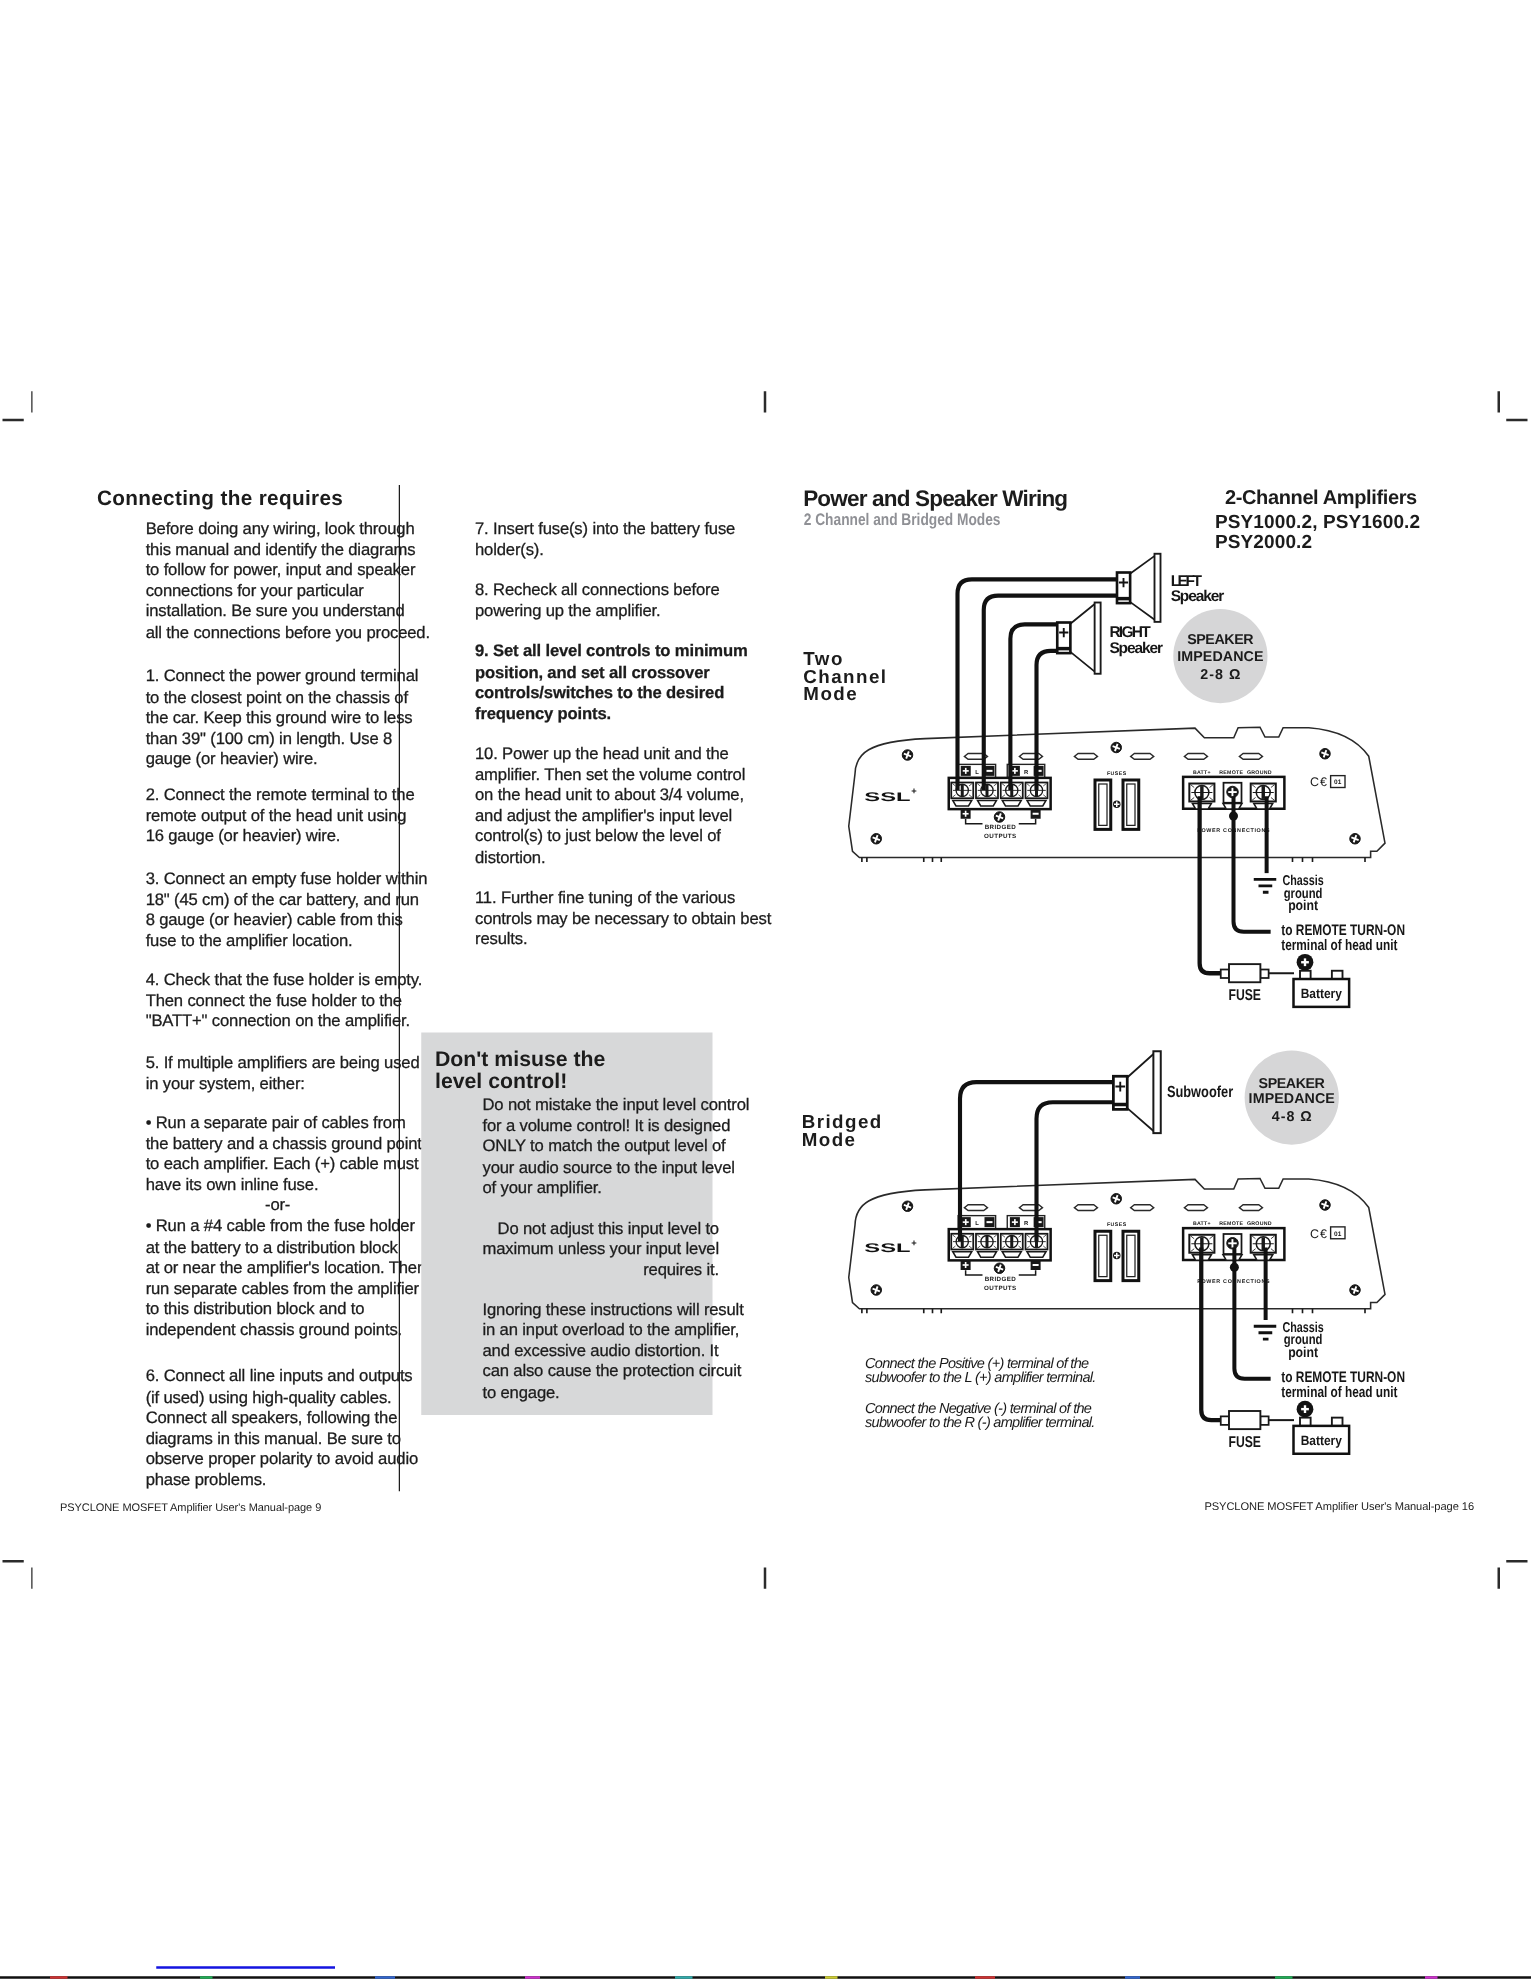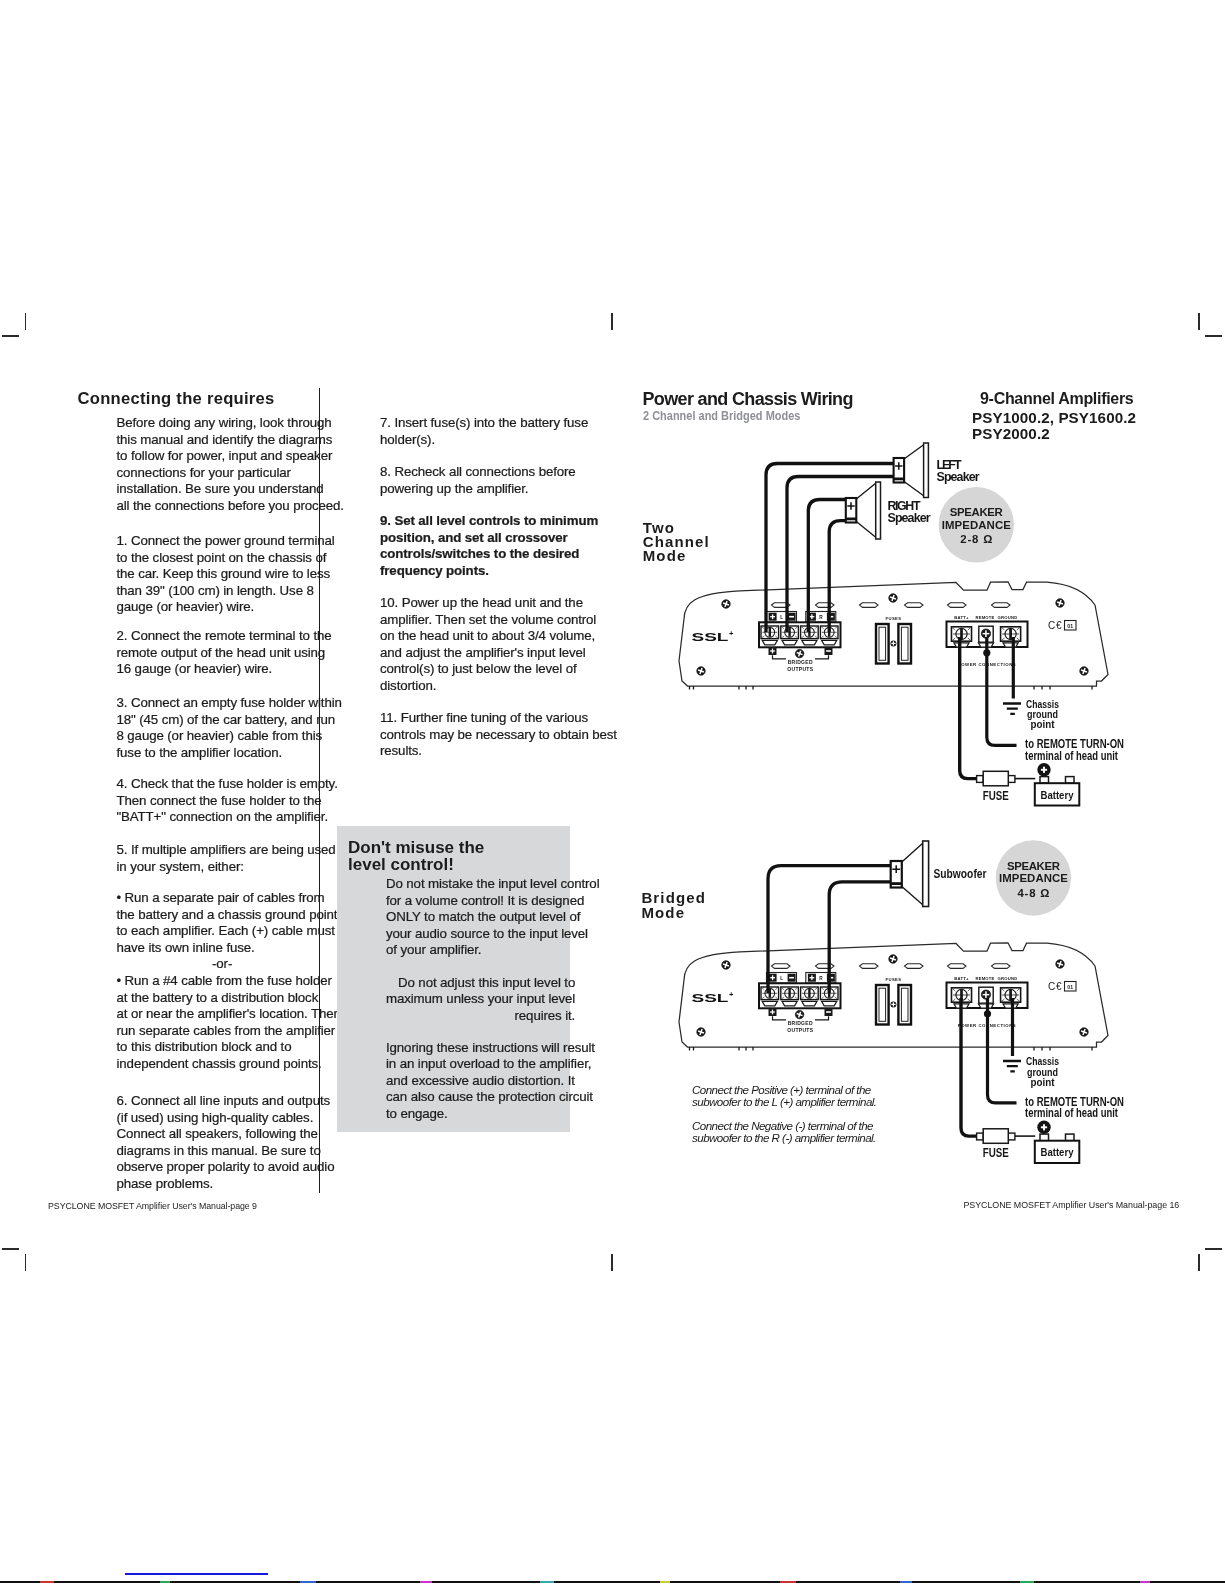--- a/index.html
+++ b/index.html
@@ -68,23 +68,23 @@
 
 <div class="abs" style="left:336.5px;top:826px;width:233px;height:306px;background:#d7d8d9;"></div>
 <div class="abs bold" style="left:348px;top:838.6px;font-size:17px;line-height:17px;letter-spacing:0px;">Don't misuse the<br>level control!</div>
 <div class="abs body" style="left:348px;top:876px;">Do not mistake the input level control<br>for a volume control! It is designed<br>ONLY to match the output level of<br>your audio source to the input level<br>of your amplifier.</div>
 <div class="abs body" style="left:348px;top:974.5px;text-align:right;">Do not adjust this input level to<br>maximum unless your input level<br>requires it.</div>
 <div class="abs body" style="left:348px;top:1039.5px;">Ignoring these instructions will result<br>in an input overload to the amplifier,<br>and excessive audio distortion. It<br>can also cause the protection circuit<br>to engage.</div>
 
 <div class="abs" style="left:48px;top:1200.5px;font-size:8.8px;letter-spacing:-0.05px;">PSYCLONE MOSFET Amplifier User's Manual-page 9</div>
 <div class="abs" style="left:963.5px;top:1199.5px;font-size:8.9px;letter-spacing:-0.05px;">PSYCLONE MOSFET Amplifier User's Manual-page 16</div>
 
-<div class="abs bold" style="left:642.5px;top:389.3px;font-size:18px;letter-spacing:-0.65px;">Power and Chassis Wiring</div>
+<div class="abs bold" style="left:642.5px;top:389.3px;font-size:18px;letter-spacing:-0.65px;">Power and Speaker Wiring</div>
 <div class="abs bold" style="left:642.5px;top:408px;font-size:13.4px;color:#8f9095;transform:scaleX(0.82);transform-origin:left top;white-space:nowrap;">2 Channel and Bridged Modes</div>
-<div class="abs bold" style="left:980px;top:390.3px;font-size:16px;letter-spacing:-0.3px;">9-Channel Amplifiers</div>
+<div class="abs bold" style="left:980px;top:390.3px;font-size:16px;letter-spacing:-0.3px;">2-Channel Amplifiers</div>
 <div class="abs bold" style="left:972px;top:410px;font-size:15.2px;letter-spacing:0.1px;line-height:16.2px;">PSY1000.2, PSY1600.2<br>PSY2000.2</div>
 <div class="abs bold" style="left:642.7px;top:520.7px;font-size:15px;line-height:14.35px;letter-spacing:1.15px;">Two<br>Channel<br>Mode</div>
 <div class="abs bold" style="left:641.4px;top:891.4px;font-size:15px;line-height:14.35px;letter-spacing:1.15px;">Bridged<br>Mode</div>
 
 <svg class="abs" style="left:600px;top:380px;" width="625" height="870" viewBox="600 380 625 870" fill="none" stroke="none">
 <defs>
 <g id="screw">
   <circle r="4.2" fill="#181818"></circle>
   <g transform="rotate(20)">
     <rect x="-3.1" y="-0.75" width="6.2" height="1.5" fill="#fff"></rect>

